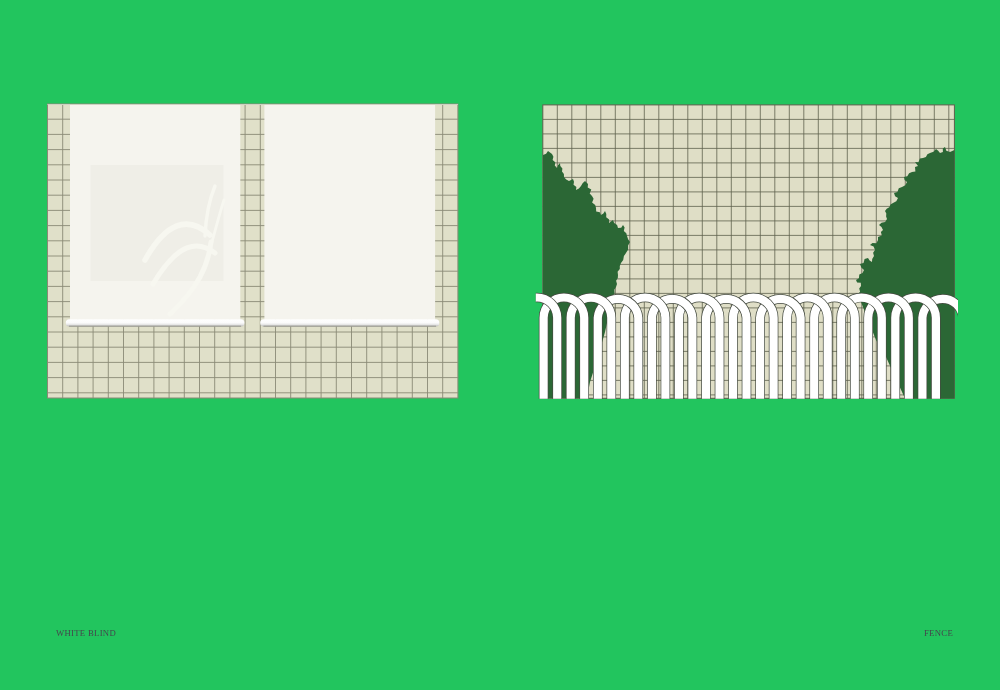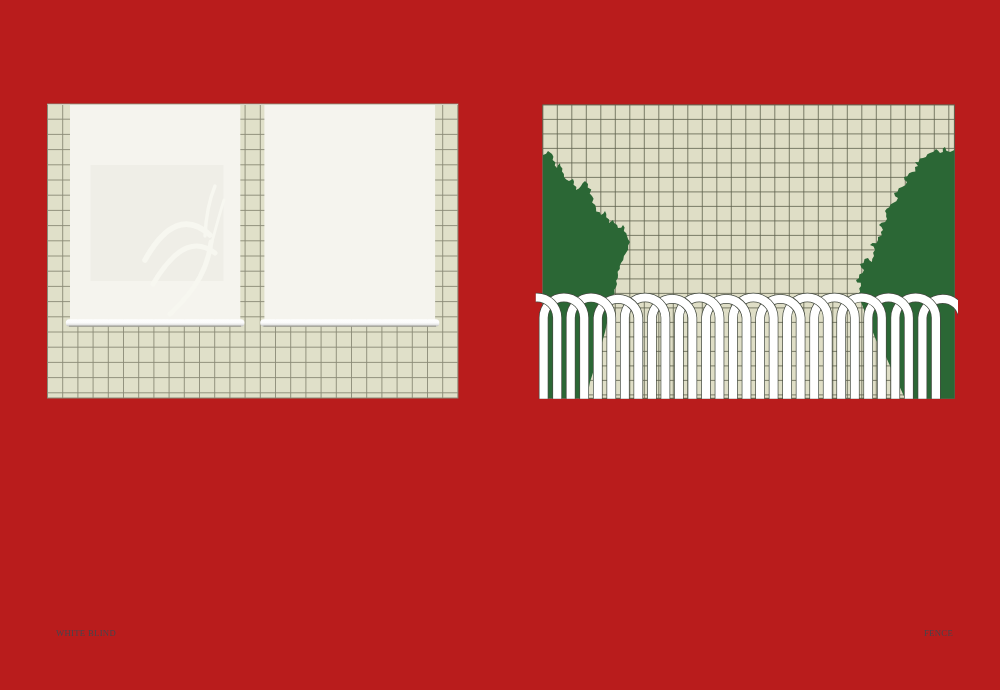--- a/index.html
+++ b/index.html
@@ -1,16 +1,16 @@
 <!DOCTYPE html>
 <html><head>
 <meta charset="utf-8">
 <style>
   html,body{margin:0;padding:0;background:#ffffff;}
-  #page{position:relative;width:1000px;height:690px;background:#b91c1c;
+  #page{position:relative;width:1000px;height:690px;background:#22c55e;
         font-family:"Liberation Serif",serif;}
 </style>
 </head>
 <body>
 <div id="page">
 <svg width="1000" height="690" viewBox="0 0 1000 690" xmlns="http://www.w3.org/2000/svg">
  <defs>
   <clipPath id="fclip">
           <rect x="535.8" y="290" width="422.2" height="109.2"></rect>
         </clipPath>

